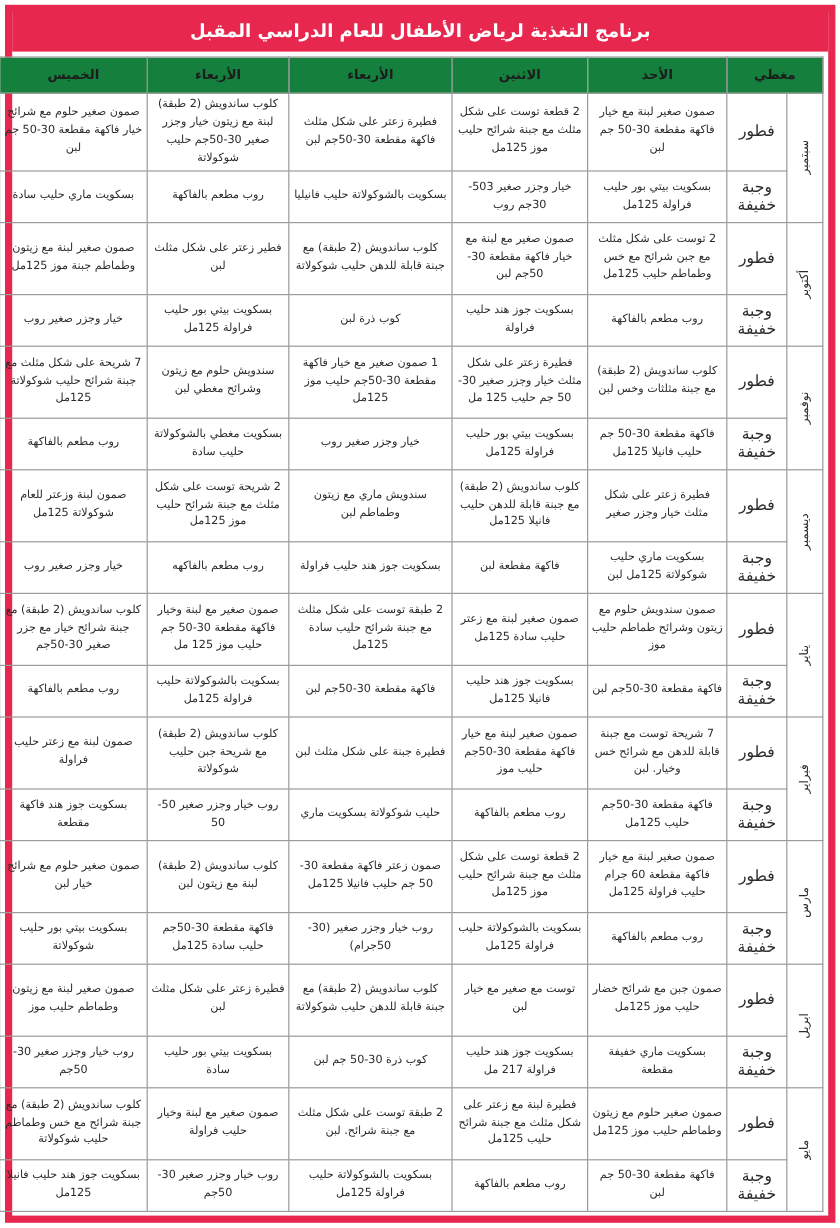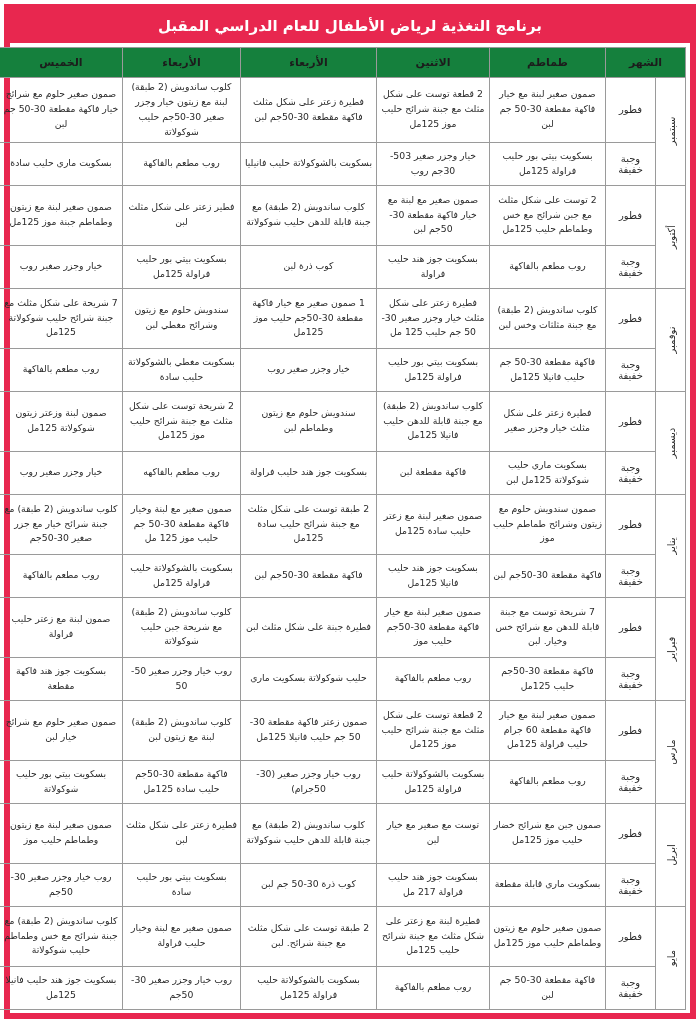--- a/index.html
+++ b/index.html
@@ -47,21 +47,21 @@
     font-weight:bold;
     height:30px;
     background:#15803d;
   }
   .menu-cell{
     font-size:9.3px;
     line-height:1.6;
     color:#2b2b2b;
   }
   .meal-type{
-    font-size:10px;
+    font-size:13px;
     color:#2b2b2b;
     width:50px;
   }
   .month-cell{
     width:30px;
     position:relative;
     padding:0;
   }
   .month-label{
     position:absolute;
@@ -85,22 +85,22 @@
         <col style="width:30px">
         <col style="width:50px">
         <col style="width:116px">
         <col style="width:113px">
         <col style="width:136px">
         <col style="width:118px">
         <col style="width:123px">
       </colgroup>
       <thead>
         <tr>
-          <th colspan="2">الشهر</th>
-          <th>طماطم</th>
+          <th colspan="2">مغطي</th>
+          <th>الأحد</th>
           <th>الاثنين</th>
           <th>الأربعاء</th>
           <th>الأربعاء</th>
           <th>الخميس</th>
         </tr>
       </thead>
       <tbody id="months-body">
           <tr class="row-breakfast">
             <td class="month-cell" rowspan="2">
               <span class="month-label">سبتمبر</span>
@@ -158,23 +158,23 @@
             <td class="menu-cell">بسكويت مغطي بالشوكولاتة حليب سادة</td>
             <td class="menu-cell">روب مطعم بالفاكهة</td>
           </tr>
           <tr class="row-breakfast">
             <td class="month-cell" rowspan="2">
               <span class="month-label">ديسمبر</span>
             </td>
             <td class="meal-type">فطور</td>
             <td class="menu-cell">فطيرة زعتر على شكل مثلث خيار وجزر صغير</td>
             <td class="menu-cell">كلوب ساندويش (2 طبقة) مع جبنة قابلة للدهن حليب فانيلا 125مل</td>
-            <td class="menu-cell">سندويش حلوم مع زيتون وطماطم لبن</td>
+            <td class="menu-cell">سندويش ماري مع زيتون وطماطم لبن</td>
             <td class="menu-cell">2 شريحة توست على شكل مثلث مع جبنة شرائح حليب موز 125مل</td>
-            <td class="menu-cell">صمون لبنة وزعتر زيتون شوكولاتة 125مل</td>
+            <td class="menu-cell">صمون لبنة وزعتر للعام شوكولاتة 125مل</td>
           </tr>
           <tr class="row-snack">
             <td class="meal-type">وجبة خفيفة</td>
             <td class="menu-cell">بسكويت ماري حليب شوكولاتة 125مل لبن</td>
             <td class="menu-cell">فاكهة مقطعة لبن</td>
             <td class="menu-cell">بسكويت جوز هند حليب فراولة</td>
             <td class="menu-cell">روب مطعم بالفاكهه</td>
             <td class="menu-cell">خيار وجزر صغير روب</td>
           </tr>
           <tr class="row-breakfast">
@@ -240,21 +240,21 @@
             </td>
             <td class="meal-type">فطور</td>
             <td class="menu-cell">صمون جبن مع شرائح خضار حليب موز 125مل</td>
             <td class="menu-cell">توست مع صغير مع خيار لبن</td>
             <td class="menu-cell">كلوب ساندويش (2 طبقة) مع جبنة قابلة للدهن حليب شوكولاتة</td>
             <td class="menu-cell">فطيرة زعتر على شكل مثلث لبن</td>
             <td class="menu-cell">صمون صغير لبنة مع زيتون وطماطم حليب موز</td>
           </tr>
           <tr class="row-snack">
             <td class="meal-type">وجبة خفيفة</td>
-            <td class="menu-cell">بسكويت ماري قابلة مقطعة</td>
+            <td class="menu-cell">بسكويت ماري خفيفة مقطعة</td>
             <td class="menu-cell">بسكويت جوز هند حليب فراولة 217 مل</td>
             <td class="menu-cell">كوب ذرة 30-50 جم لبن</td>
             <td class="menu-cell">بسكويت بيتي بور حليب سادة</td>
             <td class="menu-cell">روب خيار وجزر صغير 30-50جم</td>
           </tr>
           <tr class="row-breakfast">
             <td class="month-cell" rowspan="2">
               <span class="month-label">مايو</span>
             </td>
             <td class="meal-type">فطور</td>

